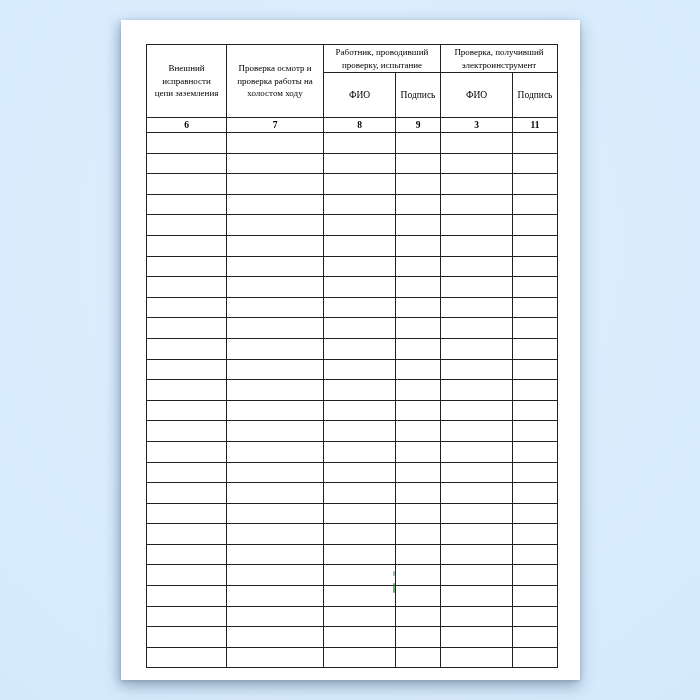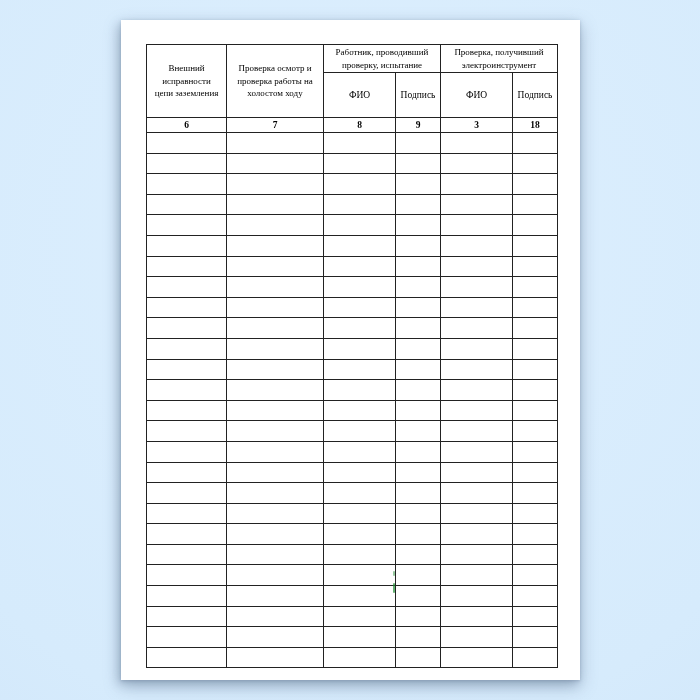--- a/index.html
+++ b/index.html
@@ -104,21 +104,21 @@
           <th>Подпись</th>
           <th>ФИО</th>
           <th>Подпись</th>
         </tr>
         <tr class="row-numbers">
           <td>6</td>
           <td>7</td>
           <td>8</td>
           <td>9</td>
           <td>3</td>
-          <td>18</td>
+          <td>11</td>
         </tr>
       </thead>
       <tbody>
           <tr>
             <td></td>
             <td></td>
             <td></td>
             <td></td>
             <td></td>
             <td></td>

